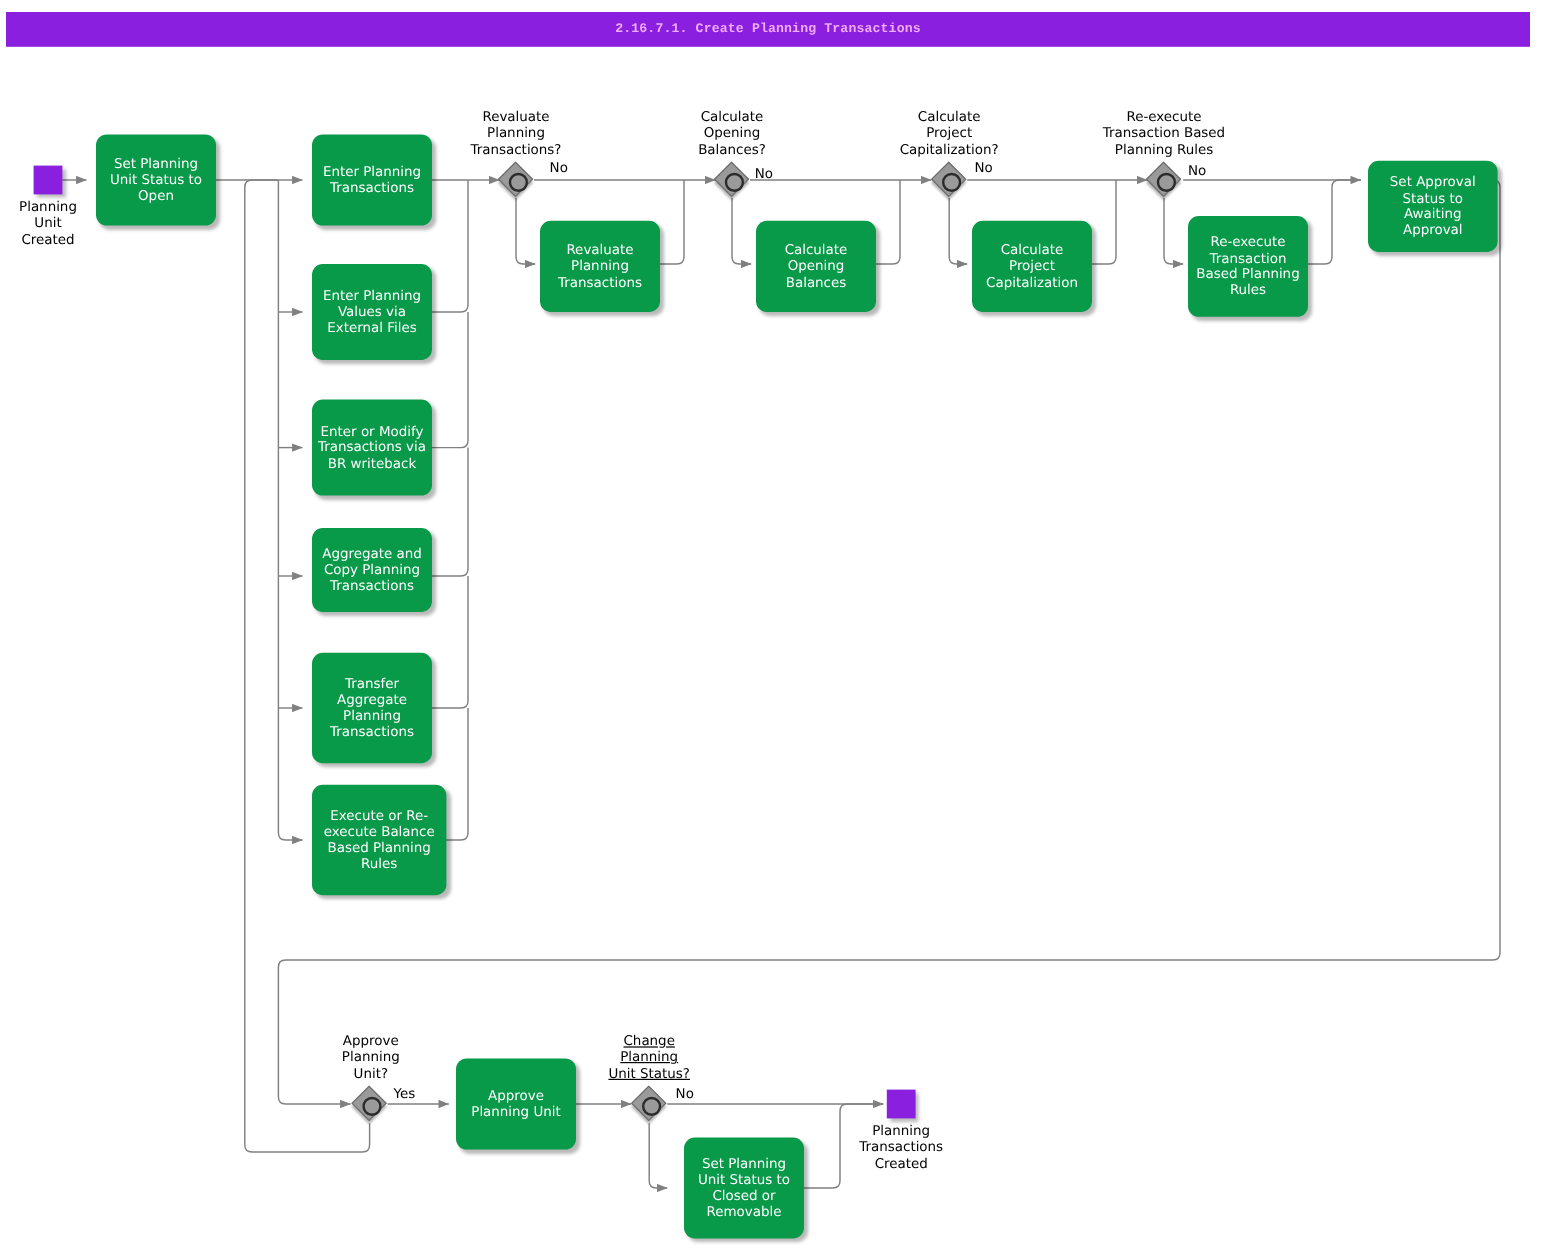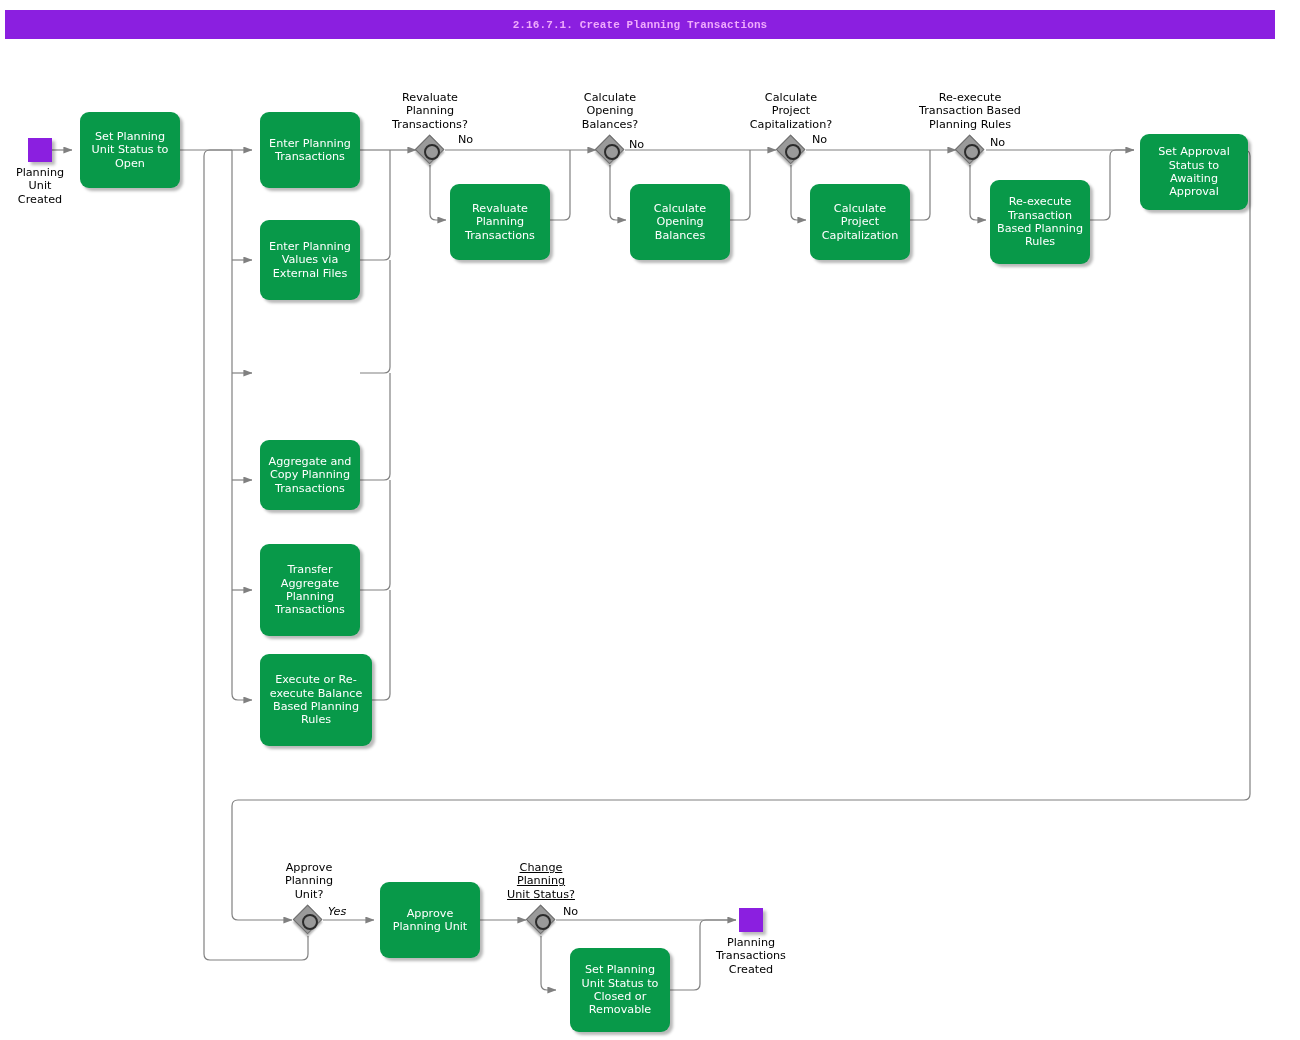--- a/index.html
+++ b/index.html
@@ -173,20 +173,25 @@
     <span class="lbl">Enter Planning
 Transactions</span>
   </div>
 
   <div class="node" style="left:260px;top:220px;width:100px;height:80px;">
     <span class="lbl">Enter Planning
 Values via
 External Files</span>
   </div>
 
+  <div class="node" style="left:260px;top:333px;width:100px;height:80px;">
+    <span class="lbl">Enter  or  Modify
+Transactions via
+BR writeback</span>
+  </div>
 
   <div class="node" style="left:260px;top:440px;width:100px;height:70px;">
     <span class="lbl">Aggregate and
 Copy Planning
 Transactions</span>
   </div>
 
   <div class="node" style="left:260px;top:544px;width:100px;height:92px;">
     <span class="lbl">Transfer
 Aggregate
@@ -281,21 +286,21 @@
 Planning Rules</div>
   <div class="edge-label" style="left:990px;top:136px;">No</div>
 
   <div class="gw" style="left:293px;top:905px;">
     <div class="dia"></div>
     <div class="ring"></div>
   </div>
   <div class="gw-label" style="left:249px;top:861px;width:120px;">Approve
 Planning
 Unit?</div>
-  <div class="edge-label" style="left:328px;top:905px;font-style:italic;">Yes</div>
+  <div class="edge-label" style="left:328px;top:905px;">Yes</div>
 
   <div class="gw" style="left:526px;top:905px;">
     <div class="dia"></div>
     <div class="ring"></div>
   </div>
   <div class="gw-label" style="left:481px;top:861px;width:120px;text-decoration:underline;">Change
 Planning
 Unit Status?</div>
   <div class="edge-label" style="left:563px;top:905px;">No</div>
 

